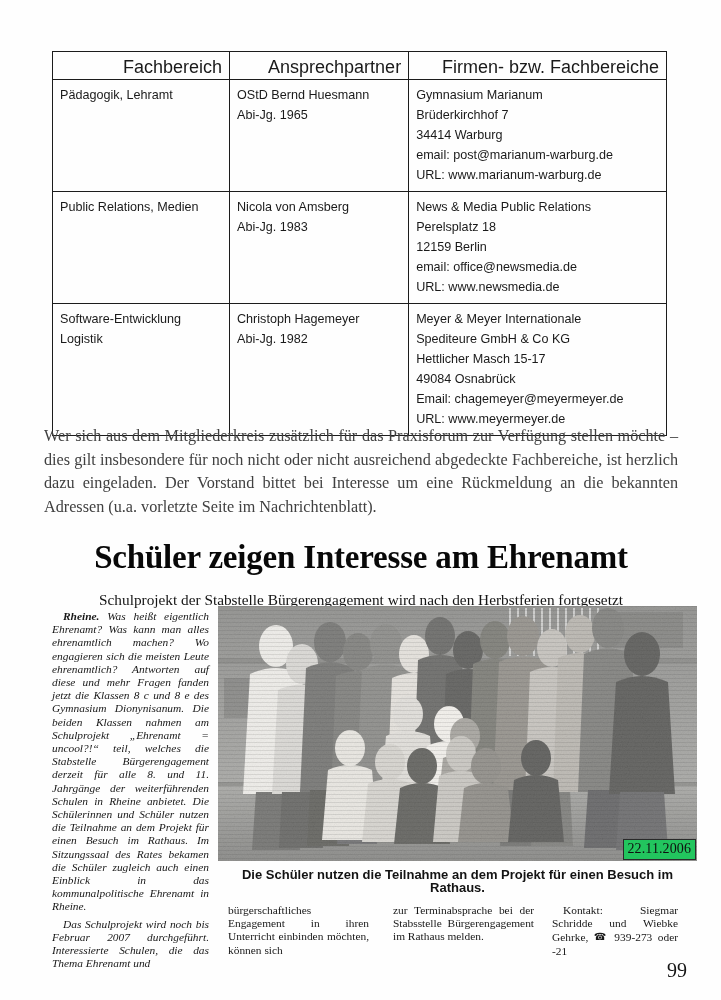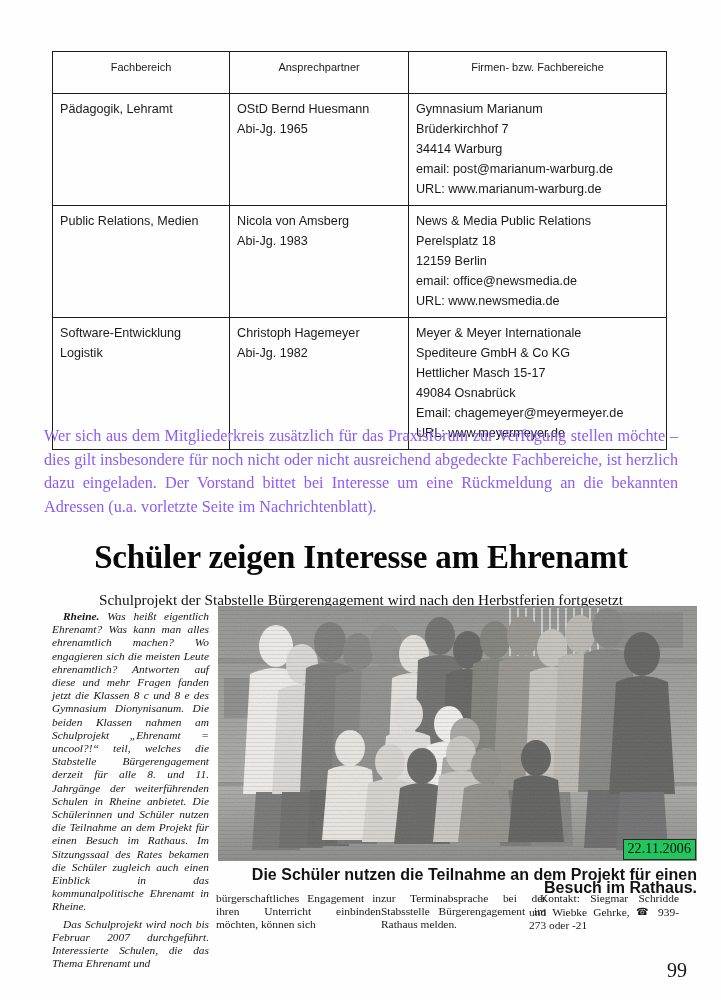--- a/index.html
+++ b/index.html
@@ -37,44 +37,44 @@
     color: #1a1a1a;
   }
   .contact-table td, .contact-table th {
     border: 1.2px solid #1c1c1c;
     vertical-align: top;
     padding: 5px 7px 6px 7px;
     font-weight: normal;
     text-align: left;
   }
   .contact-table thead th {
-    text-align: center;
+    text-align: right;
     padding-top: 5px;
-    padding-bottom: 16px;
-    font-size: 11px;
+    padding-bottom: 2px;
+    font-size: 18px;
   }
   .contact-table .col-a { width: 174px; }
   .contact-table .col-b { width: 180px; }
   .contact-table .col-c { width: 261px; }
   .cell-line { display: block; white-space: nowrap; }
   .row-pad-1 { height: 106px; }
   .row-pad-2 { height: 105px; }
   .row-pad-3 { height: 105px; }
 
   
   .intro-para {
     position: absolute;
     left: 44px;
     top: 409px;
     width: 634px;
     font-size: 16.2px;
     line-height: 23.6px;
     text-align: justify;
     text-justify: inter-word;
-    color: #8b5cf6;
+    color: #404040;
   }
 
   
   .article {
     position: absolute;
     left: 44px;
     top: 524px;
     width: 634px;
   }
   .headline {
@@ -145,23 +145,23 @@
     font-size: 14px;
     line-height: 16px;
     padding: 1px 4px 2px 4px;
     letter-spacing: 0.1px;
   }
   .photo-caption {
     position: absolute;
     left: 170px;
     top: 262px;
     width: 479px;
-    text-align: right;
+    text-align: center;
     font-family: "Liberation Sans", "DejaVu Sans", sans-serif;
-    font-size: 16px;
+    font-size: 13px;
     font-weight: bold;
     line-height: 13px;
     color: #131313;
   }
 
   
   .bottom-cols {
     position: absolute;
     left: 0;
     top: 286px;
@@ -170,24 +170,24 @@
   }
   .bcol {
     position: absolute;
     top: 0;
     font-size: 11.4px;
     line-height: 13.2px;
     text-align: justify;
     text-justify: inter-word;
     color: #171717;
   }
-  .bcol p { margin: 0; }
+  .bcol p { margin: 12px; }
   .bcol-1 { left: 168px; width: 165px; }
   .bcol-2 { left: 333px; width: 165px; }
-  .bcol-3 { left: 481px; width: 150px; }
+  .bcol-3 { left: 492px; width: 150px; }
   .bcol-3 p { text-indent: 11px; }
   .phone-glyph {
     font-family: "DejaVu Sans", sans-serif;
     font-size: 10px;
     vertical-align: 1px;
   }
 
   
   .page-number {
     position: absolute;

